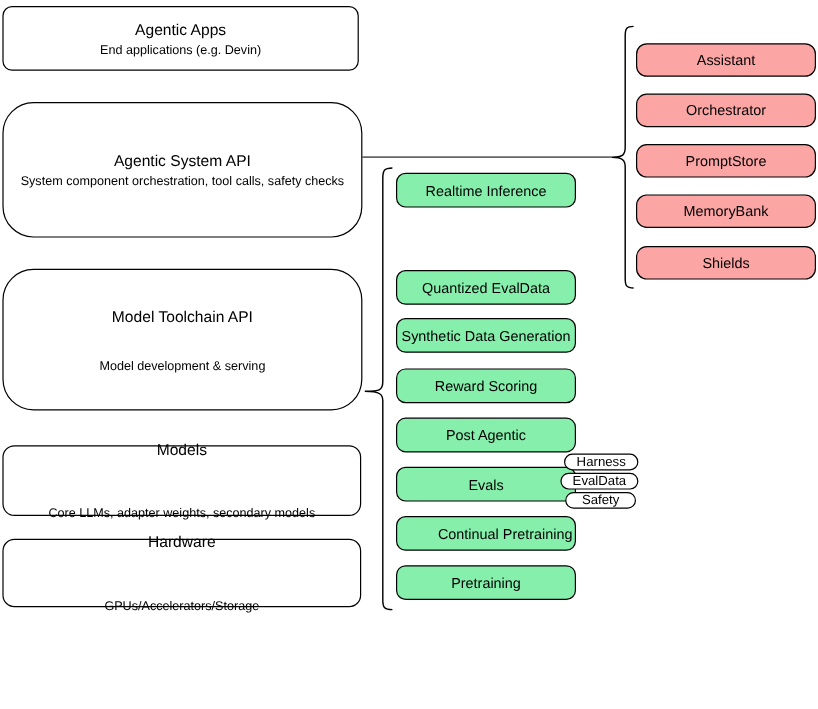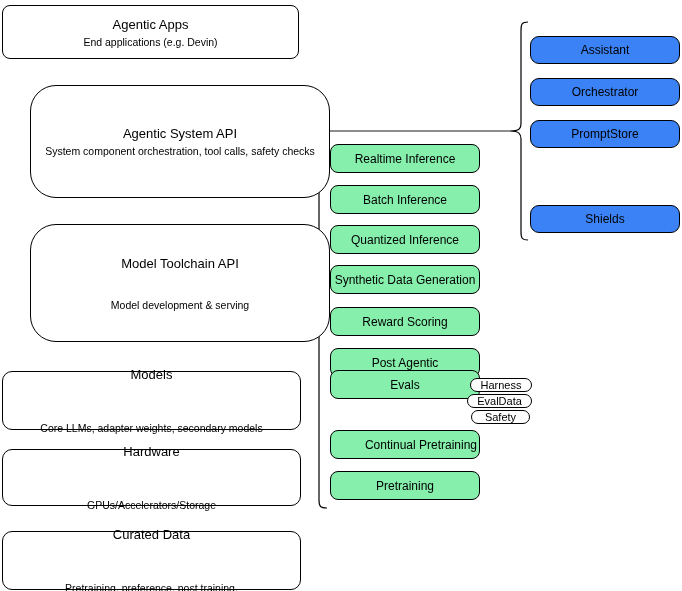--- a/index.html
+++ b/index.html
@@ -8,31 +8,31 @@
     font-family:"Liberation Sans", sans-serif; color:#000; overflow:hidden;
   }
   .box {
     position:absolute; background:#ffffff; border:1px solid #000;
     box-sizing:border-box; display:flex; flex-direction:column;
     align-items:center; justify-content:center; text-align:center; z-index:2;
   }
   .box .t { font-size:13px; line-height:15px; }
   .box .s { font-size:10.5px; line-height:12px; margin-top:4px;text-align:center; }
   .stack1 { left:2px; width:297px; border-radius:8px; }
-  .stack2 { left:2px; width:300px; border-radius:26px;margin-left:28px; }
+  .stack2 { left:2px; width:300px; border-radius:26px; }
   .stack3 { left:2px; width:299px; border-radius:10px;gap:36px; }
   .node {
     position:absolute; left:330px; width:150px; height:29px;
     border:1px solid #000; border-radius:8px; background:#86efac;
     box-sizing:border-box; display:flex; align-items:center; justify-content:center;
     font-size:12px; white-space:nowrap; z-index:2;
   }
   .comp {
     position:absolute; left:530px; width:150px; height:28px;
-    border:1px solid #000; border-radius:9px; background:#3b82f6;
+    border:1px solid #000; border-radius:9px; background:#fca5a5;
     box-sizing:border-box; display:flex; align-items:center; justify-content:center;
     font-size:12px; white-space:nowrap; z-index:2;
   }
   .pill {
     position:absolute; border:1px solid #000; border-radius:8px; background:#fff;
     box-sizing:border-box; display:flex; align-items:center; justify-content:center;
     font-size:11px; line-height:11px; white-space:nowrap; z-index:3;
   }
   svg.connectors { position:absolute; left:0; top:0; z-index:1; pointer-events:none; }
 </style>
@@ -68,44 +68,37 @@
   <div class="box stack3" style="top:371px;height:59px;">
     <div class="t">Models</div>
     <div class="s">Core LLMs, adapter weights, secondary models</div>
   </div>
 
   <div class="box stack3" style="top:449px;height:57px;">
     <div class="t">Hardware</div>
     <div class="s">GPUs/Accelerators/Storage</div>
   </div>
 
-  <div class="box stack3" style="top:531px;height:59px;">
-    <div class="t">Curated Data</div>
-    <div class="s">Pretraining, preference, post training.</div>
-  </div>
 
   <div class="node" style="top:144px;">
     <span>Realtime Inference</span>
   </div>
-  <div class="node" style="top:185px;">
-    <span>Batch Inference</span>
-  </div>
   <div class="node" style="top:225px;">
-    <span>Quantized Inference</span>
+    <span>Quantized EvalData</span>
   </div>
   <div class="node" style="top:265px;">
     <span>Synthetic Data Generation</span>
   </div>
   <div class="node" style="top:307px;">
     <span>Reward Scoring</span>
   </div>
   <div class="node" style="top:348px;">
     <span>Post Agentic</span>
   </div>
-  <div class="node" style="top:370px;text-align:center;">
+  <div class="node" style="top:389px;text-align:center;">
     <span>Evals</span>
   </div>
   <div class="node" style="top:430px;padding-left:32px;">
     <span>Continual Pretraining</span>
   </div>
   <div class="node" style="top:471px;">
     <span>Pretraining</span>
   </div>
 
   <div class="pill" style="left:470px;top:378px;width:62px;height:14px;">
@@ -120,17 +113,20 @@
 
   <div class="comp" style="top:36px;">
     <span>Assistant</span>
   </div>
   <div class="comp" style="top:78px;">
     <span>Orchestrator</span>
   </div>
   <div class="comp" style="top:120px;">
     <span>PromptStore</span>
   </div>
+  <div class="comp" style="top:162px;">
+    <span>MemoryBank</span>
+  </div>
   <div class="comp" style="top:205px;">
     <span>Shields</span>
   </div>
 
 </div>
 
 </body></html>

